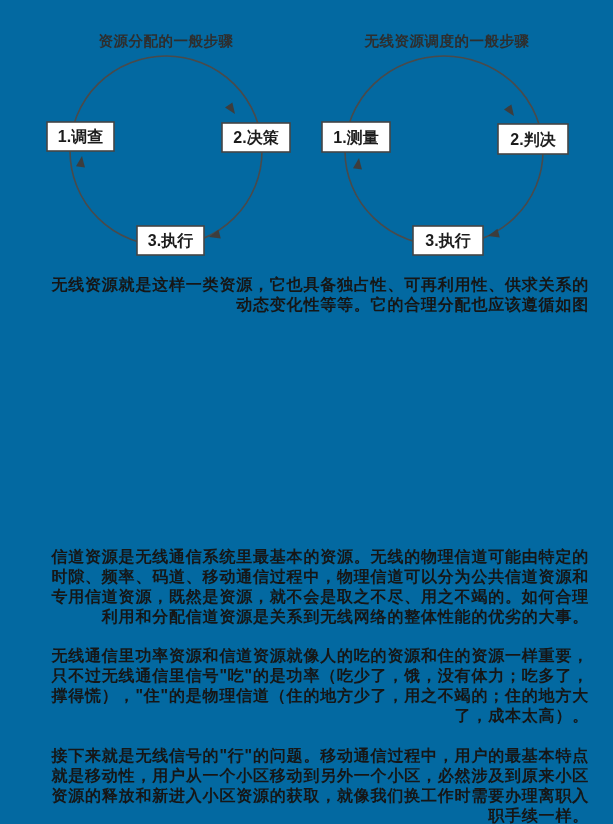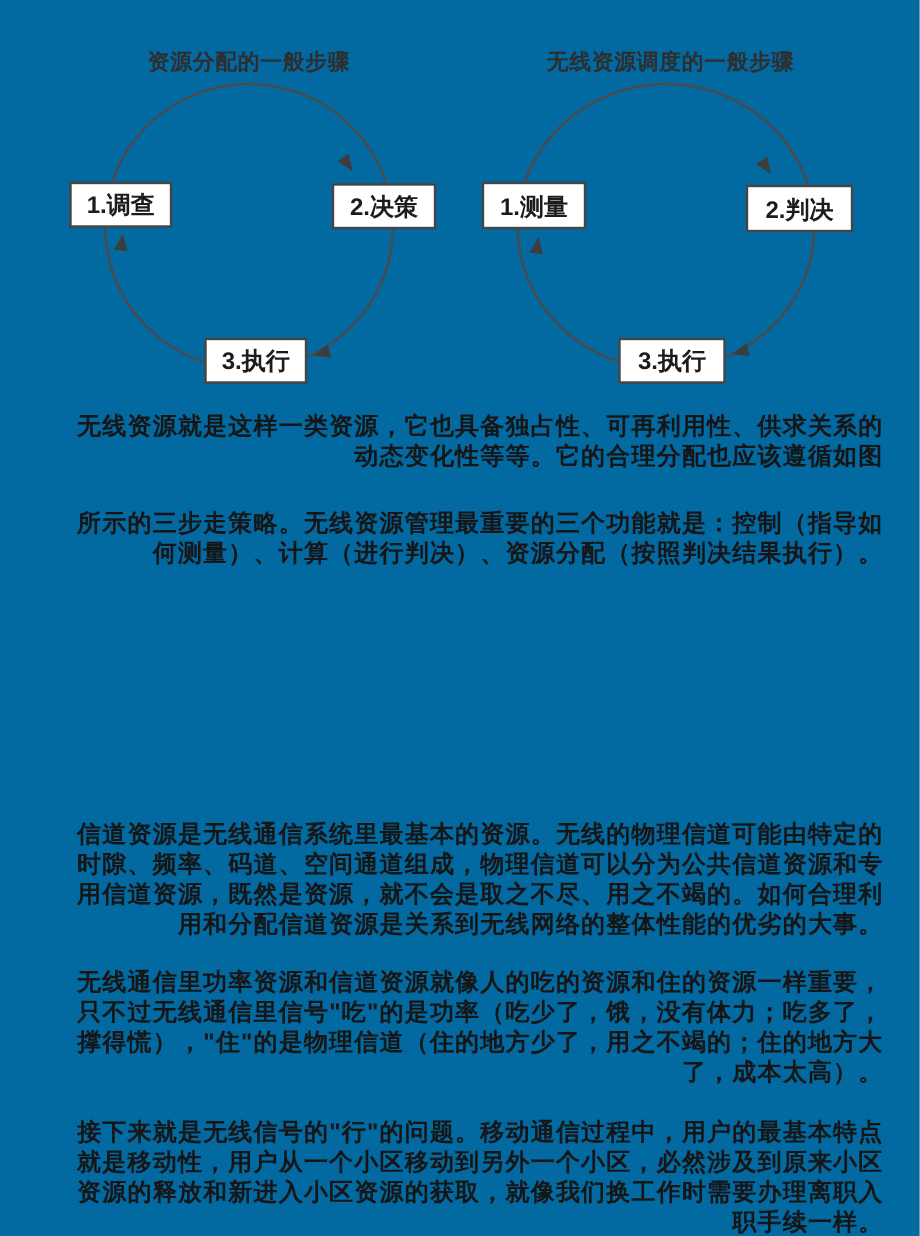--- a/index.html
+++ b/index.html
@@ -117,19 +117,18 @@
         <g>
           <rect class="stepbox-rect" x="95" y="216" width="70" height="29"></rect>
           <text class="step-label" x="130" y="236">3.执行</text>
         </g>
       </svg>
     </figure>
 
   </div>
 
   <p class="para" id="p1">无线资源就是这样一类资源，它也具备独占性、可再利用性、供求关系的动态变化性等等。它的合理分配也应该遵循如图</p>
-  <p class="para" id="p2">所示的三步走策略。无线资源管理最重要的三个功能就是：控制（指导如何测量）、计算（进行判决）、资源分配（按照判决结果执行）。</p>
-  <p class="para" id="p4">信道资源是无线通信系统里最基本的资源。无线的物理信道可能由特定的时隙、频率、码道、空间通道组成，物理信道可以分为公共信道资源和专用信道资源，既然是资源，就不会是取之不尽、用之不竭的。如何合理利用和分配信道资源是关系到无线网络的整体性能的优劣的大事。</p>
+  <p class="para" id="p4">信道资源是无线通信系统里最基本的资源。无线的物理信道可能由特定的时隙、频率、码道、移动通信过程中，物理信道可以分为公共信道资源和专用信道资源，既然是资源，就不会是取之不尽、用之不竭的。如何合理利用和分配信道资源是关系到无线网络的整体性能的优劣的大事。</p>
   <p class="para" id="p5">无线通信里功率资源和信道资源就像人的吃的资源和住的资源一样重要，只不过无线通信里信号"吃"的是功率（吃少了，饿，没有体力；吃多了，撑得慌），"住"的是物理信道（住的地方少了，用之不竭的；住的地方大了，成本太高）。</p>
   <p class="para" id="p6">接下来就是无线信号的"行"的问题。移动通信过程中，用户的最基本特点就是移动性，用户从一个小区移动到另外一个小区，必然涉及到原来小区资源的释放和新进入小区资源的获取，就像我们换工作时需要办理离职入职手续一样。</p>
 
 
 </div>
 
 </body></html>

